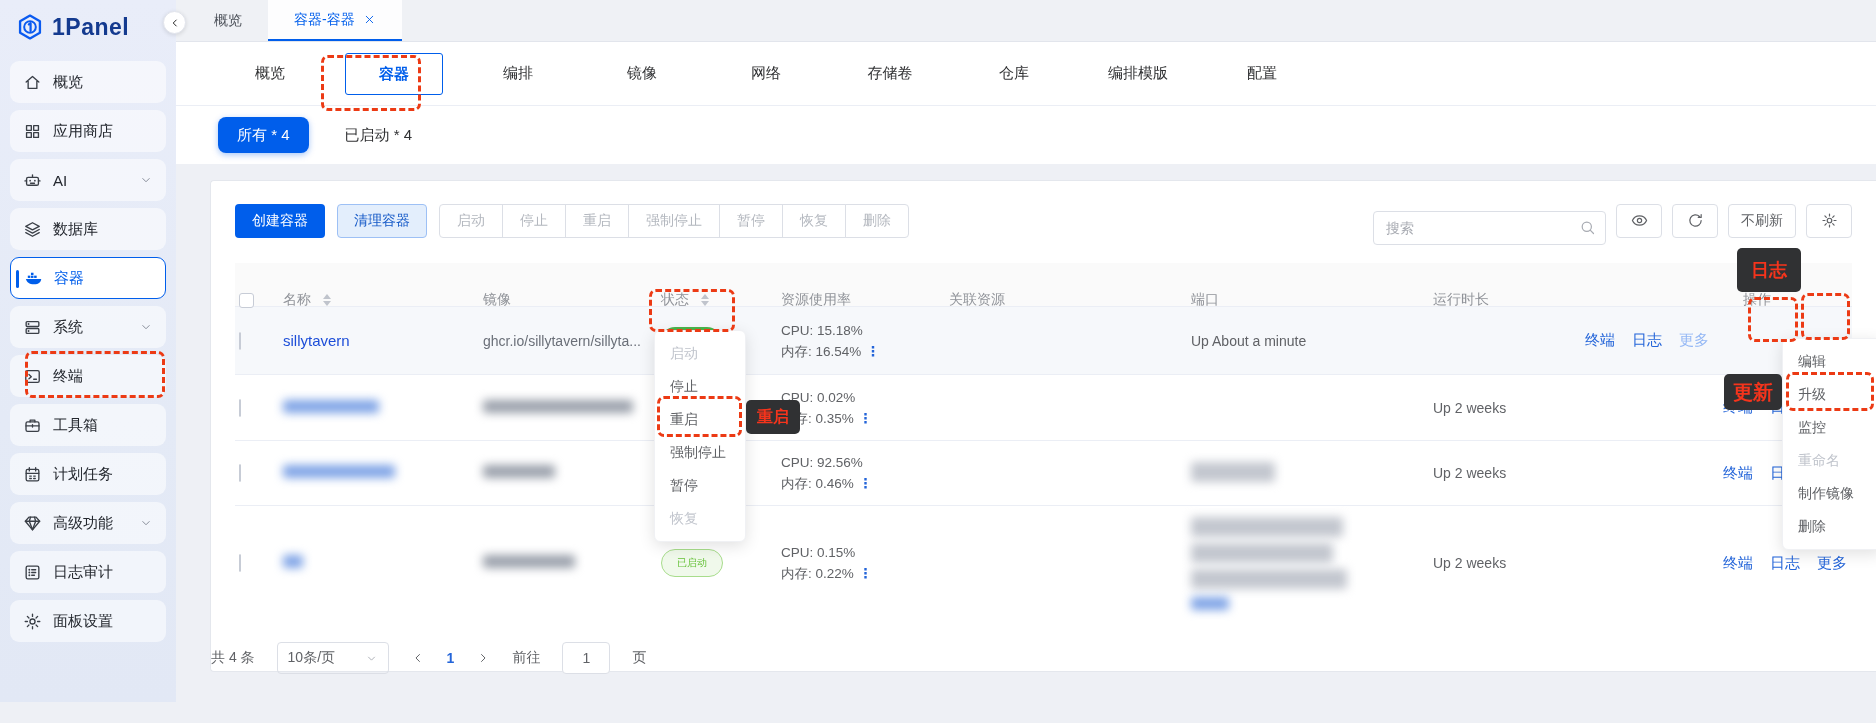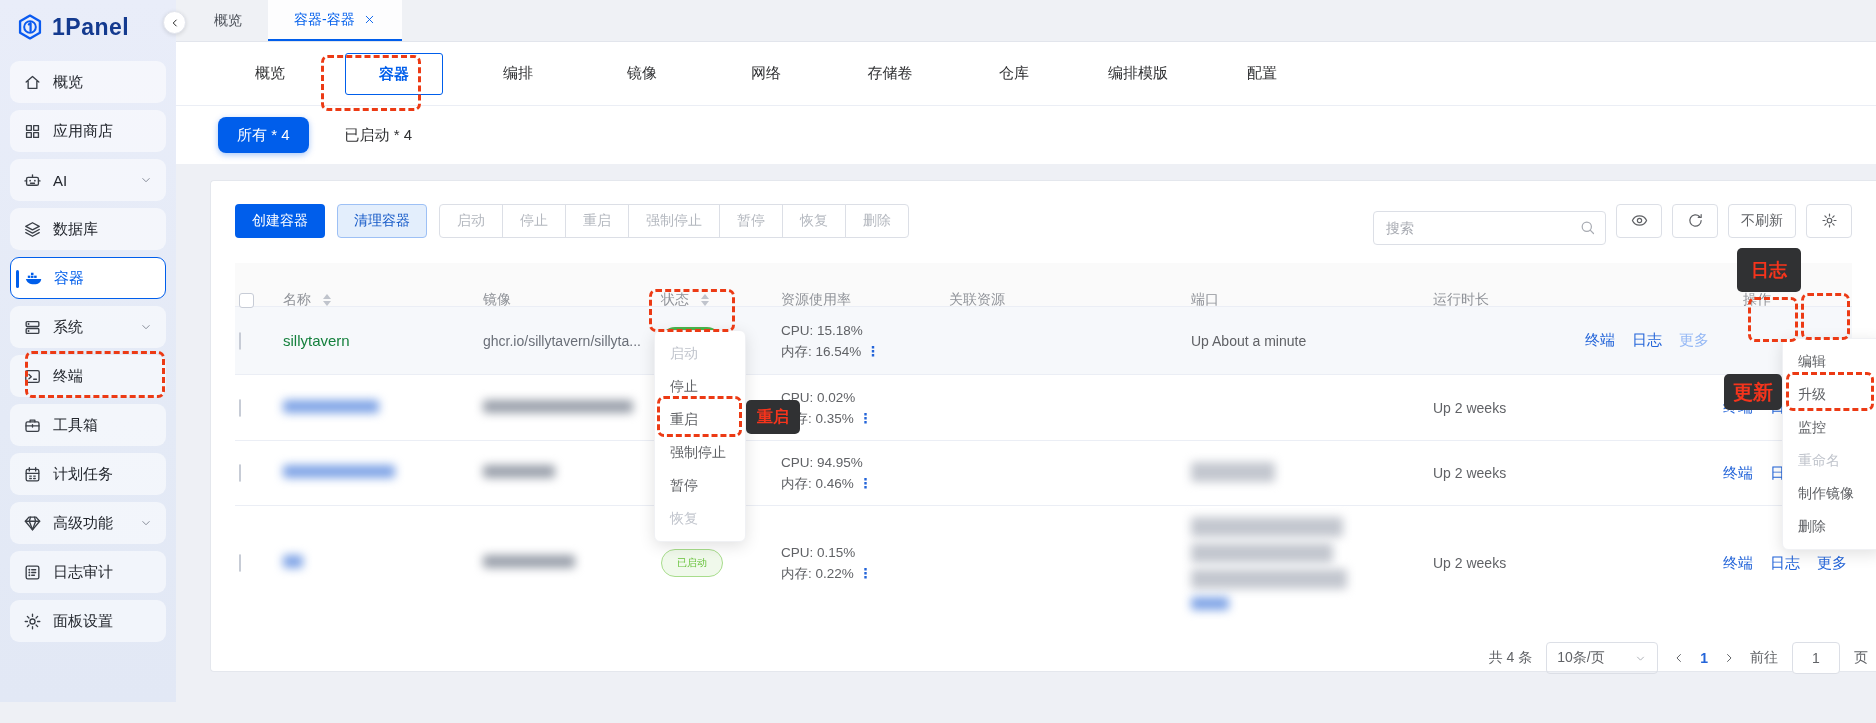--- a/index.html
+++ b/index.html
@@ -79,21 +79,21 @@
   
   .table{margin:4px 24px 0;}
   .tr{display:grid; grid-template-columns:48px 200px 178px 120px 168px 242px 242px 290px 1fr; align-items:center;}
   .thead{height:44px; background:#fafafa; color:var(--txt3); font-size:14px; border-bottom:1px solid var(--bd2);}
   .th{display:flex; align-items:center; gap:12px; padding-right:10px;margin-top:28px;}
   .row{border-bottom:1px solid var(--bd2);}
   .row1{background:#f6f8fb; height:68px;}
   .row2{height:66px;} .row3{height:65px;} .row4{height:114px;}
   .td{font-size:14px; color:var(--txt2); padding-right:12px;}
   .cbx{width:15px; height:15px; border:1.5px solid #c7ccd6; border-radius:3px; background:#fff; margin-left:4px; cursor:pointer;}
-  .namelink{color:#15803d; font-size:15px; cursor:pointer;}
+  .namelink{color:#1d4ed8; font-size:15px; cursor:pointer;}
   .imgtxt{color:#6a6f78; font-size:14px;}
   .pill{display:inline-flex; align-items:center; justify-content:center; height:28px; padding:0 15px;
     border-radius:14px; background:var(--green); color:#fff; font-size:10px; font-weight:bold;}
   .pill-light{background:#f0f9eb; border:1px solid #a8dd8c; color:#67c23a; font-weight:normal;}
   .res{line-height:21px; font-size:13.5px;}
   .dots{color:#2465d9; font-weight:bold; margin-left:5px; letter-spacing:1px;}
   .ptags{display:flex; flex-direction:column; gap:6px; align-items:flex-start;}
   .ptag{display:inline-flex; align-items:center; gap:7px; height:26px; padding:0 10px;
     border:1px solid var(--bd); border-radius:4px; background:#fff; font-size:13px; color:var(--txt2);}
   .ptag svg{width:13px; height:13px; stroke:#9aa0ab;}
@@ -102,21 +102,21 @@
   .alink.light{color:#93b7f5;}
   .sort{display:inline-flex; flex-direction:column; gap:2px;}
   .sort i{width:0; height:0; border-left:4px solid transparent; border-right:4px solid transparent; display:block;}
   .sort .up{border-bottom:5px solid #c0c4cc;}
   .sort .dn{border-top:5px solid #c0c4cc;}
 
   .blur{filter:blur(5px); border-radius:3px; display:inline-block;}
   .blur.blue{background:#7ea3e6;} .blur.gray{background:#9aa0ab;} .blur.ltgray{background:#c3c7cf;}
 
   
-  .pager{display:flex; align-items:center; justify-content:flex-end; gap:14px; margin:22px 8px 0 0; color:var(--txt2); font-size:14px;}
+  .pager{display:flex; align-items:center; gap:22px; margin:22px 8px 0 0; color:var(--txt2); font-size:14px;}
   .psel{width:112px; height:32px; border:1px solid var(--bd); border-radius:4px; display:flex; align-items:center;
     padding:0 10px; gap:6px; color:var(--txt2); cursor:pointer;}
   .psel svg{margin-left:auto; width:13px; height:13px; stroke:#a8abb2;}
   .parrow{width:14px; height:14px; stroke:#b7bcc4; cursor:pointer;}
   .pnum{color:#2465d9; font-weight:bold; cursor:pointer;}
   .pinput{width:48px; height:32px; border:1px solid var(--bd); border-radius:4px; text-align:center;
     font-size:14px; color:var(--txt2); outline:none;}
 
   
   .popmenu{position:absolute; background:#fff; border:1px solid #f0f1f4; border-radius:6px;
@@ -472,21 +472,21 @@
             <span class="alink">更多</span>
           </div>
         </div>
 
         <div class="tr row row3">
           <div class="td"><span class="cbx"></span></div>
           <div class="td"><span class="blur blue" style="width:112px;height:13px"></span></div>
           <div class="td"><span class="blur gray" style="width:72px;height:13px"></span></div>
           <div class="td"></div>
           <div class="td res">
-            <div>CPU: 94.95%</div>
+            <div>CPU: 92.56%</div>
             <div><span>内存: 0.46%</span><span class="dots">⋮</span></div>
           </div>
           <div class="td"></div>
           <div class="td"><span class="blur ltgray" style="width:84px;height:20px"></span></div>
           <div class="td">Up 2 weeks</div>
           <div class="td acts">
             <span class="alink">终端</span>
             <span class="alink">日志</span>
             <span class="alink">更多</span>
           </div>

